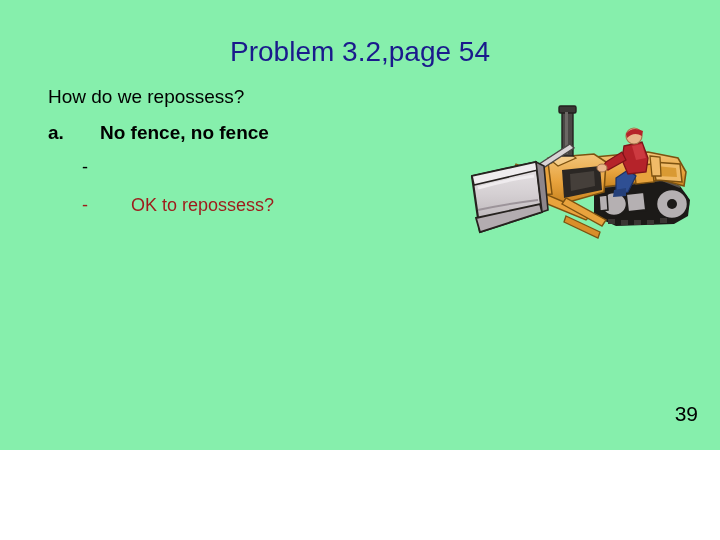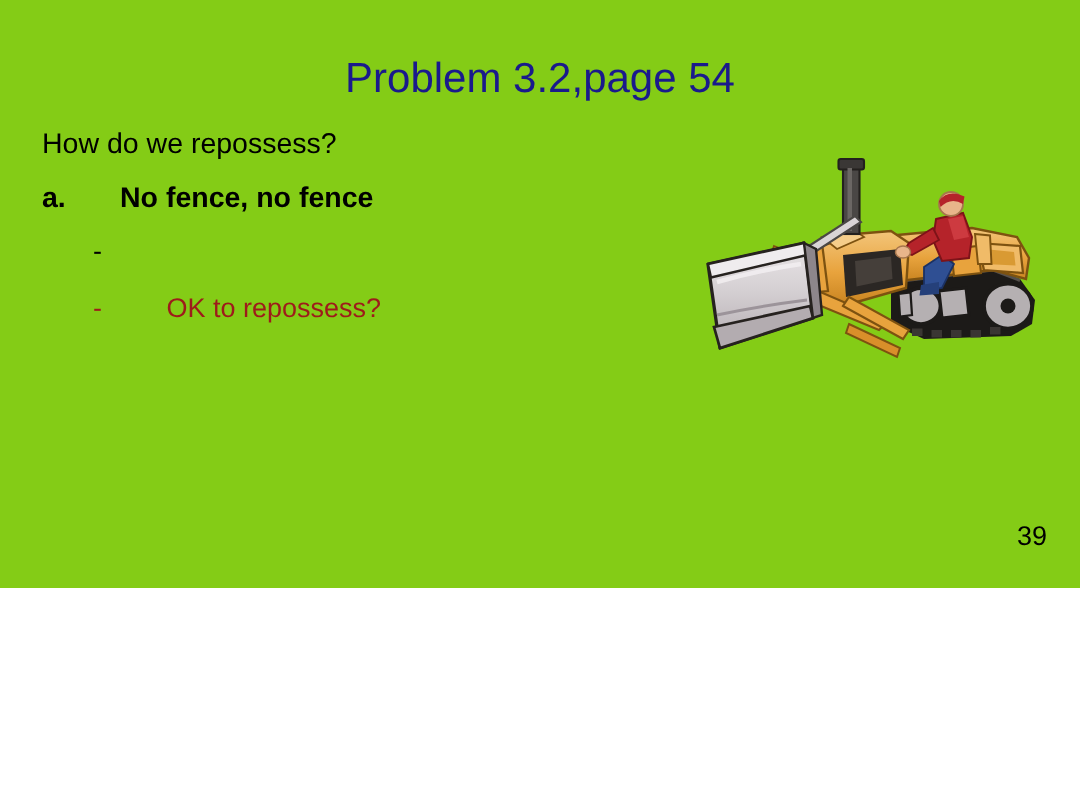--- a/index.html
+++ b/index.html
@@ -9,22 +9,22 @@
   body {
     width: 720px;
     height: 540px;
     background: #ffffff;
     font-family: "Liberation Sans", sans-serif;
     overflow: hidden;
   }
   .slide {
     position: relative;
     width: 720px;
-    height: 392px;
-    background: #84cc16;
+    height: 450px;
+    background: #86efac;
   }
 
   
   .slide-title {
     position: absolute;
     left: 0;
     top: 36px;
     width: 720px;
     text-align: center;
     font-size: 28px;
@@ -33,20 +33,21 @@
     letter-spacing: 0px;
     white-space: nowrap;
   }
 
   
   .body-block {
     position: absolute;
     left: 0;
     top: 86px;
     width: 470px;
+    padding-left: 20px;
   }
 
   .line {
     display: flex;
     align-items: baseline;
     white-space: nowrap;
   }
 
   .line-level0 {
     padding-left: 28px;
@@ -79,21 +80,21 @@
   .line-level1 .marker { width: 52px; }
   .line-level2 .marker { width: 49px; }
 
   .red-text { color: #9e1b1b; }
 
   
   .page-number {
     position: absolute;
     right: 22px;
     bottom: 24px;
-    font-size: 18px;
+    font-size: 21px;
     color: #000000;
   }
 
   
   .dozer {
     position: absolute;
     left: 466px;
     top: 100px;
     width: 240px;
     height: 148px;

